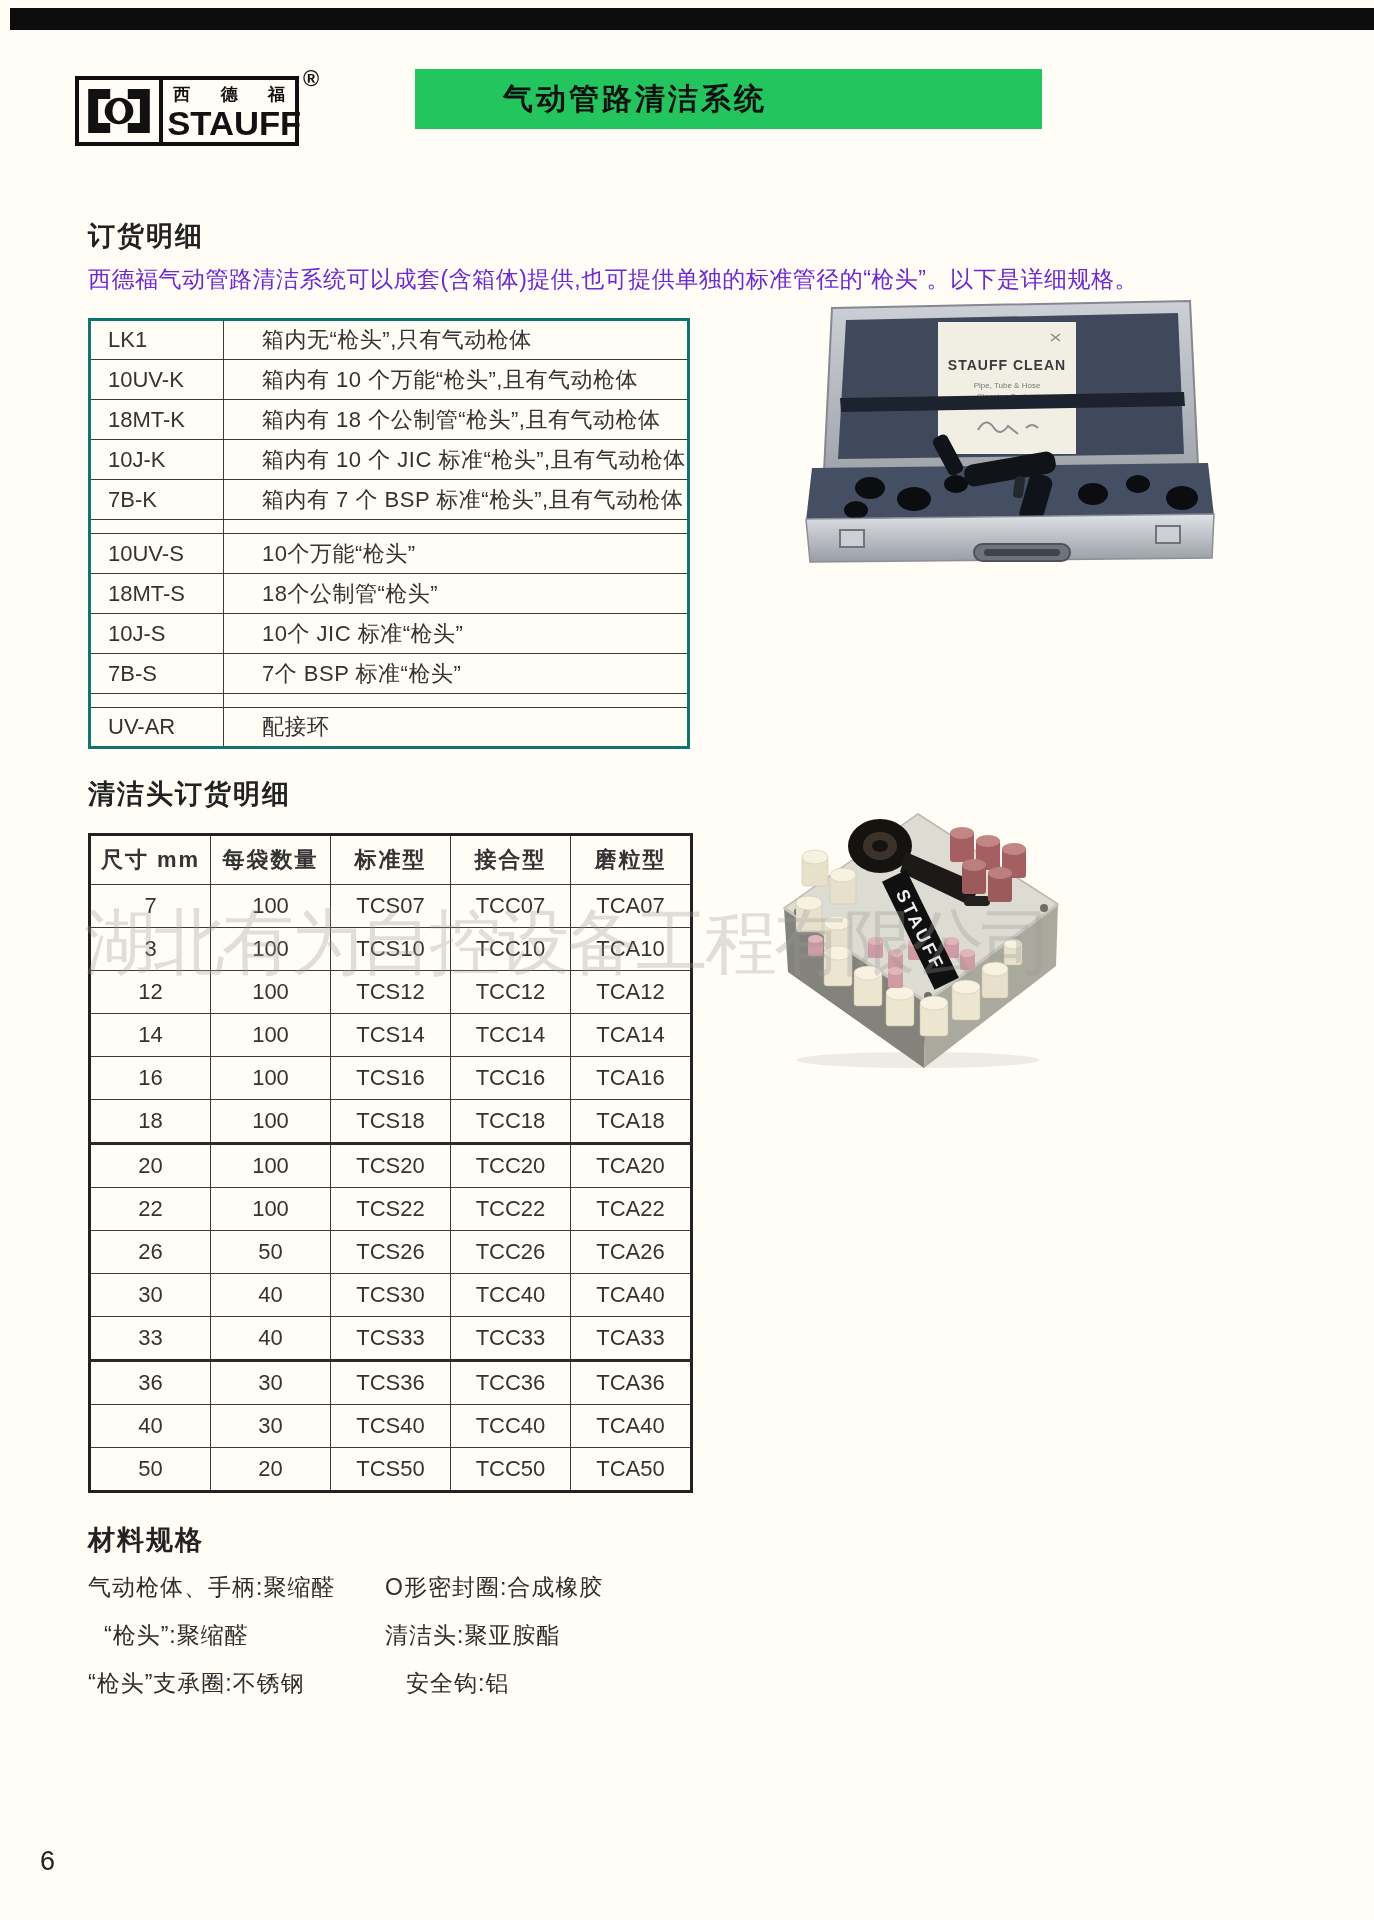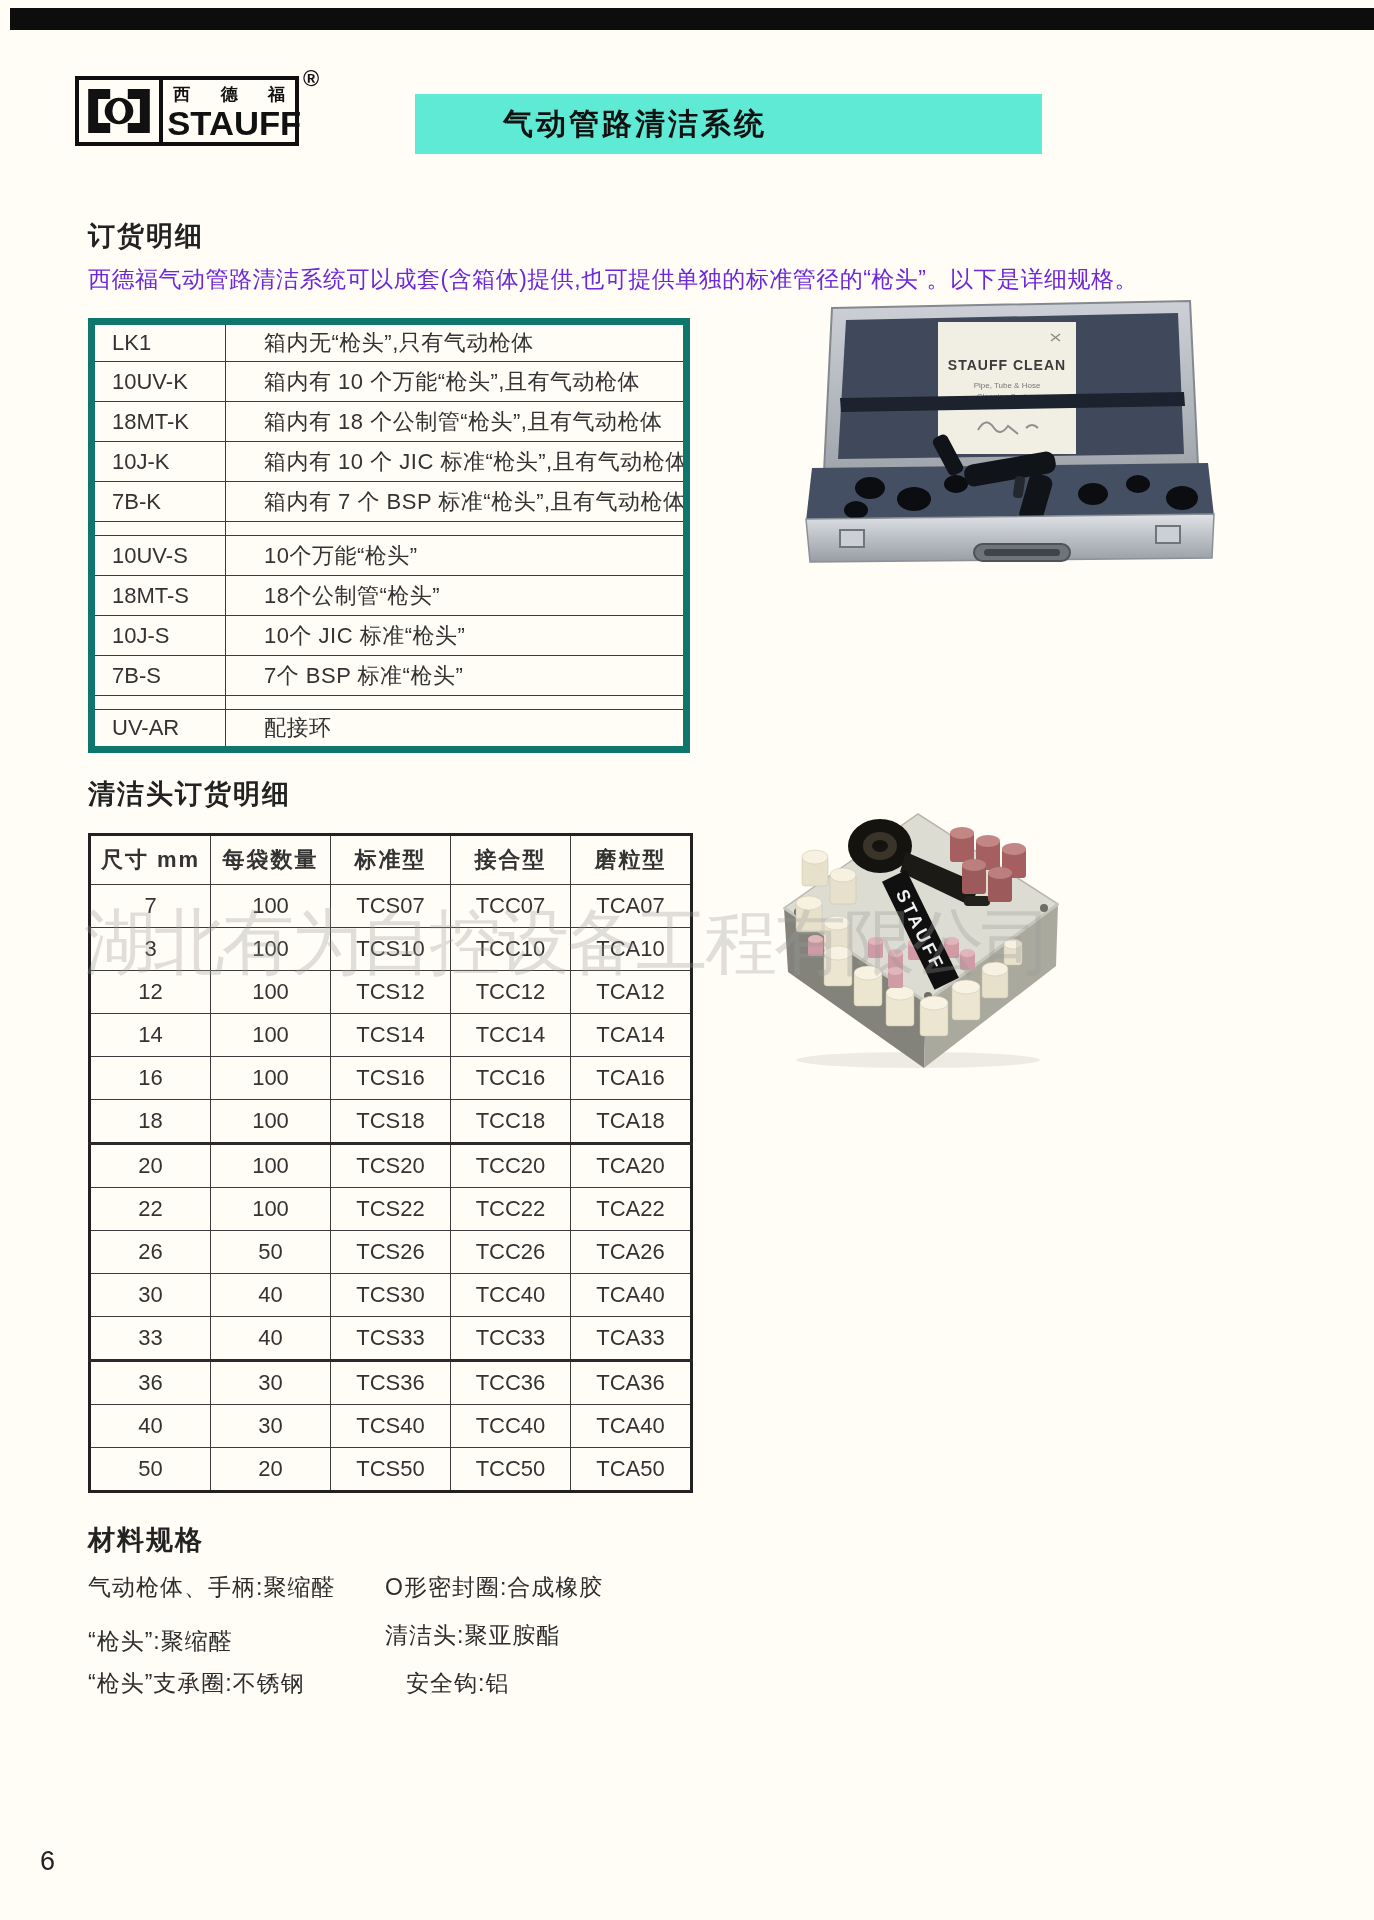--- a/index.html
+++ b/index.html
@@ -9,28 +9,28 @@
   
   .logo{position:absolute;left:75px;top:76px;width:224px;height:70px;border:4px solid #0f0f0f;
         background:#fffdf6;display:flex;box-sizing:border-box;}
   .logo-icon{width:86px;border-right:4px solid #0f0f0f;display:flex;align-items:center;justify-content:center;}
   .logo-right{flex:1;display:flex;flex-direction:column;justify-content:space-between;}
   .logo-cn{display:flex;justify-content:space-between;padding:3px 10px 0;font-size:17px;font-weight:bold;color:#111;}
   .logo-en{font-size:33px;font-weight:bold;line-height:1;color:#111;padding:0 0 2px 4px;letter-spacing:0px;
            transform:scaleX(1.05);transform-origin:left bottom;white-space:nowrap;}
   .reg{position:absolute;left:303px;top:66px;font-size:22px;font-weight:bold;color:#111;}
   
-  .banner{position:absolute;left:415px;top:94px;width:627px;height:60px;background:#5eead4;display:flex;align-items:center;}
+  .banner{position:absolute;left:415px;top:69px;width:627px;height:60px;background:#22c55e;display:flex;align-items:center;}
   .banner-text{padding-left:88px;font-size:30px;font-weight:bold;color:#111;letter-spacing:3px;}
   
   .sec-title{position:absolute;font-size:27px;font-weight:bold;color:#222;letter-spacing:2px;}
   .intro{position:absolute;left:88px;top:264px;font-size:23px;letter-spacing:0.5px;color:#6d28d9;white-space:nowrap;}
   
   table{position:absolute;border-collapse:collapse;table-layout:fixed;color:#333;}
-  .t1{left:88px;top:318px;width:602px;border:7px solid #0f766e;}
+  .t1{left:88px;top:318px;width:602px;border:3px solid #0f766e;}
   .t1 td{border:1.5px solid #3c3c3c;font-size:22px;overflow:hidden;white-space:nowrap;}
   .t1 tr{height:40px;}
   .t1 tr.spacer{height:14px;}
   .t1 td.code{padding-left:17px;}
   .t1 td.desc{padding-left:38px;letter-spacing:0.5px;}
   .t2{left:88px;top:833px;width:602px;border:3px solid #222;text-align:center;}
   .t2 th{height:46px;font-size:22px;font-weight:bold;border:1.5px solid #3c3c3c;letter-spacing:2px;}
   .t2 td{height:40px;font-size:22px;border:1.5px solid #3c3c3c;}
   .t2 tr.thick-top td{border-top:3px solid #2a2a2a;}
   
@@ -420,20 +420,20 @@
       </g>
   </g>
   <g transform="rotate(64 152 142)">
     <rect x="92" y="128" width="120" height="27" fill="#101010"></rect>
     <text x="152" y="148" text-anchor="middle" font-size="18" font-weight="bold" fill="#f2f2f2" letter-spacing="3">STAUFF</text>
   </g>
 </svg>
 
 <div class="sec-title" style="left:88px;top:1522px;">材料规格</div>
 <div class="mat-line" style="left:88px;top:1572px;">气动枪体、手柄:聚缩醛</div>
-<div class="mat-line" style="left:88px;top:1620px;margin-top:6px;">“枪头”:聚缩醛</div>
+<div class="mat-line" style="left:104px;top:1620px;">“枪头”:聚缩醛</div>
 <div class="mat-line" style="left:88px;top:1668px;">“枪头”支承圈:不锈钢</div>
 <div class="mat-line" style="left:385px;top:1572px;">O形密封圈:合成橡胶</div>
 <div class="mat-line" style="left:385px;top:1620px;">清洁头:聚亚胺酯</div>
 <div class="mat-line" style="left:385px;top:1668px;margin-left:21px;">安全钩:铝</div>
 
 <div class="watermark">湖北有为自控设备工程有限公司</div>
 <div class="pagenum">6</div>
 
 </body></html>

